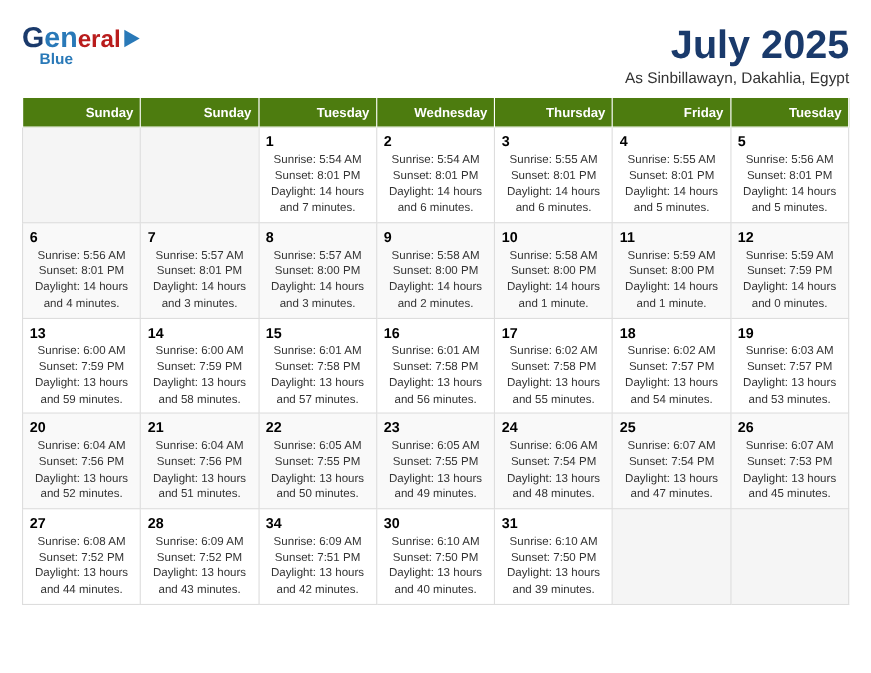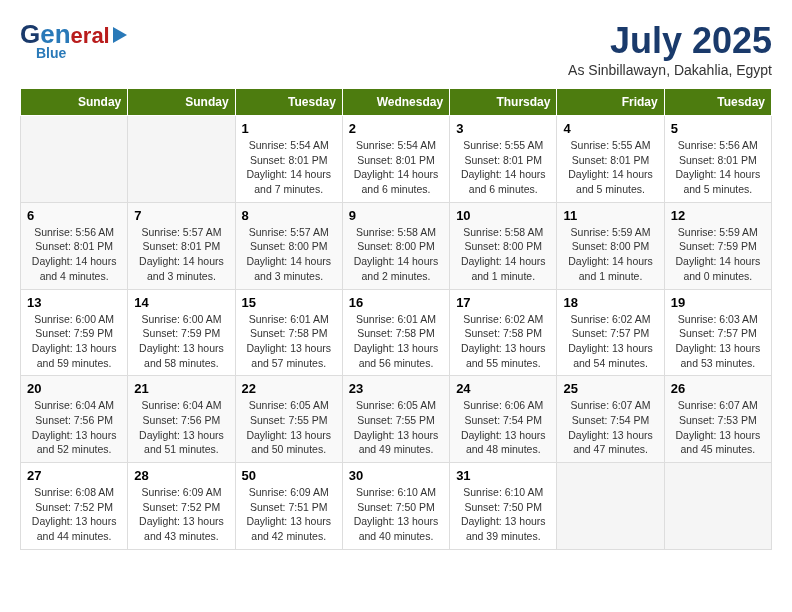--- a/index.html
+++ b/index.html
@@ -325,21 +325,21 @@
 and 44 minutes.</div>
         </td>
         <td>
           <span class="day-num">28</span>
           <div class="day-info" style="white-space: pre-line;">Sunrise: 6:09 AM
 Sunset: 7:52 PM
 Daylight: 13 hours
 and 43 minutes.</div>
         </td>
         <td>
-          <span class="day-num">50</span>
+          <span class="day-num">34</span>
           <div class="day-info" style="white-space: pre-line;">Sunrise: 6:09 AM
 Sunset: 7:51 PM
 Daylight: 13 hours
 and 42 minutes.</div>
         </td>
         <td>
           <span class="day-num">30</span>
           <div class="day-info" style="white-space: pre-line;">Sunrise: 6:10 AM
 Sunset: 7:50 PM
 Daylight: 13 hours

